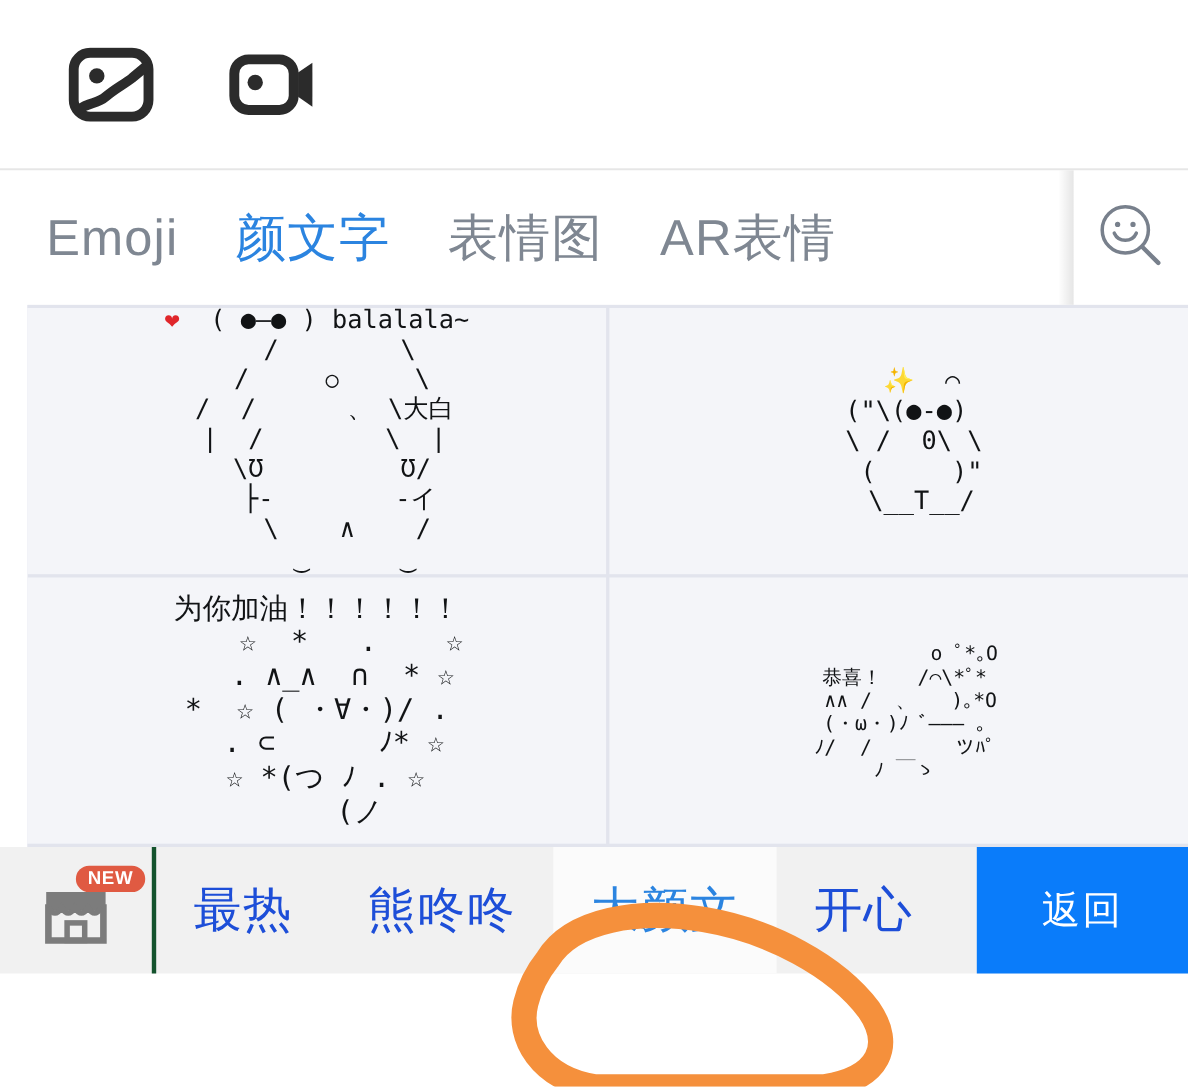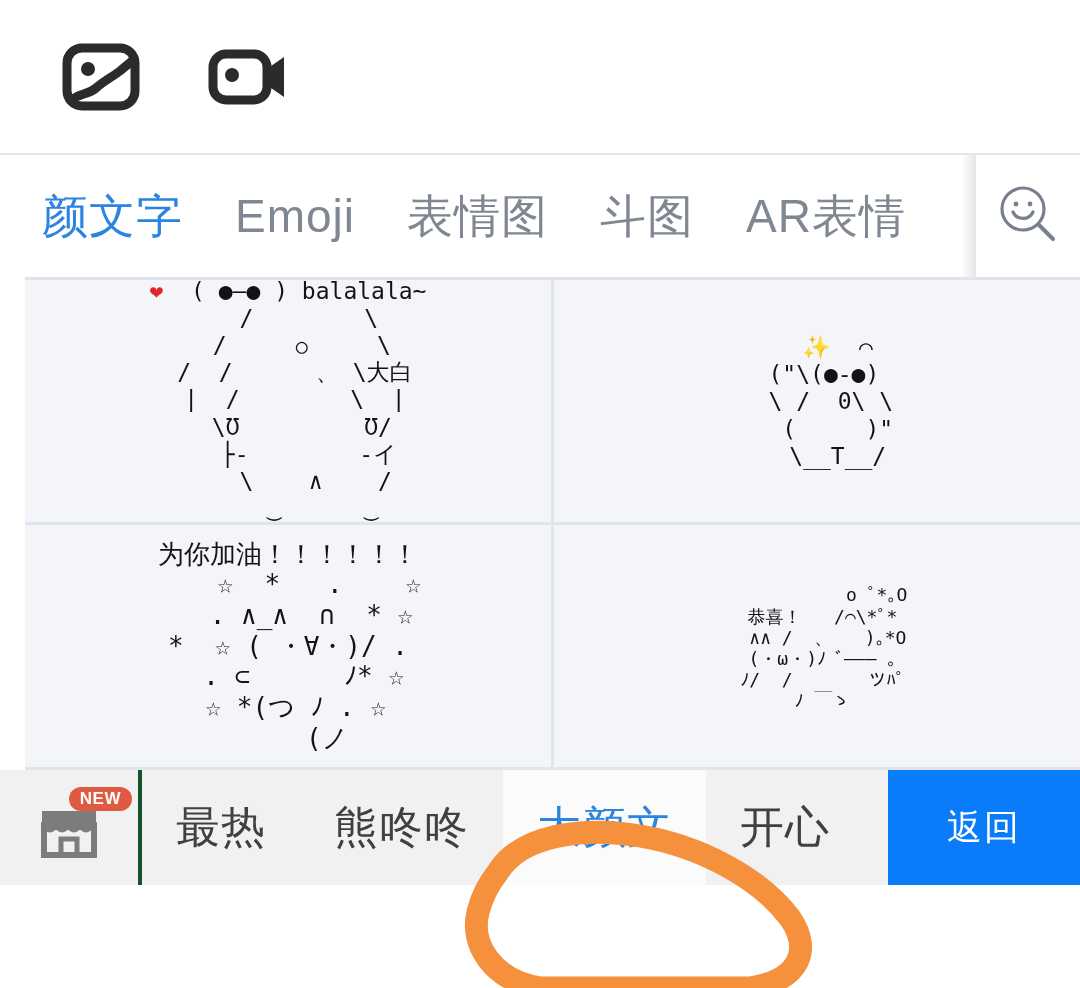--- a/index.html
+++ b/index.html
@@ -152,21 +152,21 @@
     flex: 1 1 auto;
     display: flex;
     align-items: stretch;
     overflow: hidden;
   }
   .btab {
     display: flex;
     align-items: center;
     justify-content: center;
     font-size: 44px;
-    color: #404040;
+    color: #1d4ed8;
     padding: 0 34px;
     white-space: nowrap;
     cursor: pointer;
     letter-spacing: 1px;
   }
   .btab.active {
     color: #2b84e0;
     background: #fbfbfb;
   }
   .back-btn {
@@ -209,24 +209,23 @@
         <rect x="5" y="8" width="54" height="46" rx="13" ry="13" fill="none" stroke="#2b2b2b" stroke-width="9"></rect>
         <circle cx="24" cy="29" r="7" fill="#2b2b2b"></circle>
         <path d="M63 20 L76 11 L76 51 L63 42 Z" fill="#2b2b2b"></path>
       </svg>
     </span>
   </div>
 </div>
 
 <div class="tabbar">
   <div class="tabbar-scroll">
+    <div class="tab">Emoji</div>
     <div class="tab active">颜文字</div>
-    <div class="tab">Emoji</div>
     <div class="tab">表情图</div>
-    <div class="tab">斗图</div>
     <div class="tab">AR表情</div>
   </div>
   <div class="tab-sep"></div>
   <div class="tab-search">
     <span>
       <svg width="62" height="62" viewBox="0 0 62 62">
         <circle cx="26" cy="26" r="21" fill="none" stroke="#78808c" stroke-width="3.2"></circle>
         <circle cx="19" cy="21" r="2.4" fill="#78808c"></circle>
         <circle cx="33" cy="21" r="2.4" fill="#78808c"></circle>
         <path d="M16 29 A11 11 0 0 0 36 29" fill="none" stroke="#78808c" stroke-width="3.2" stroke-linecap="round"></path>

